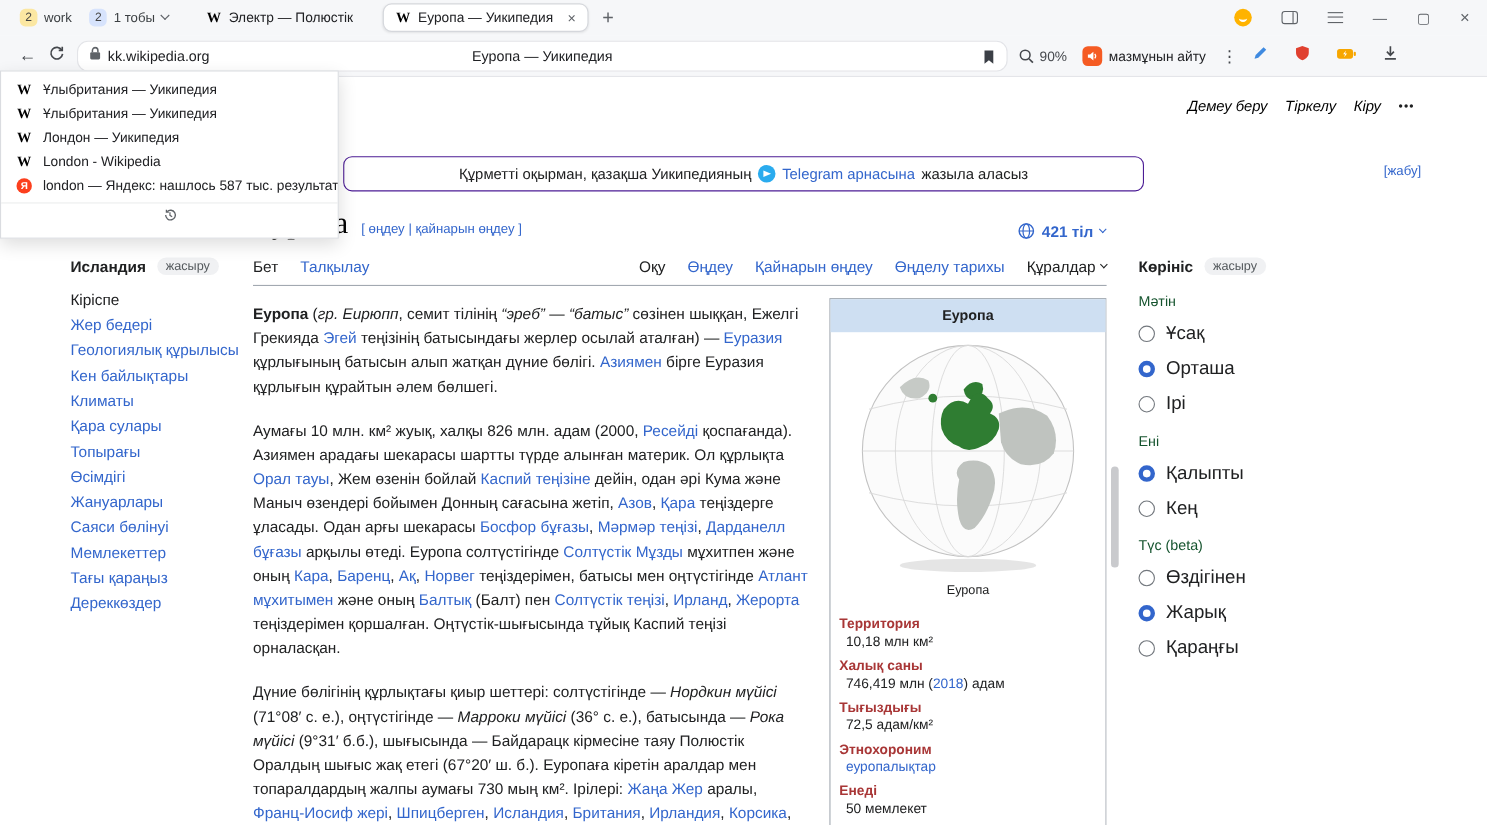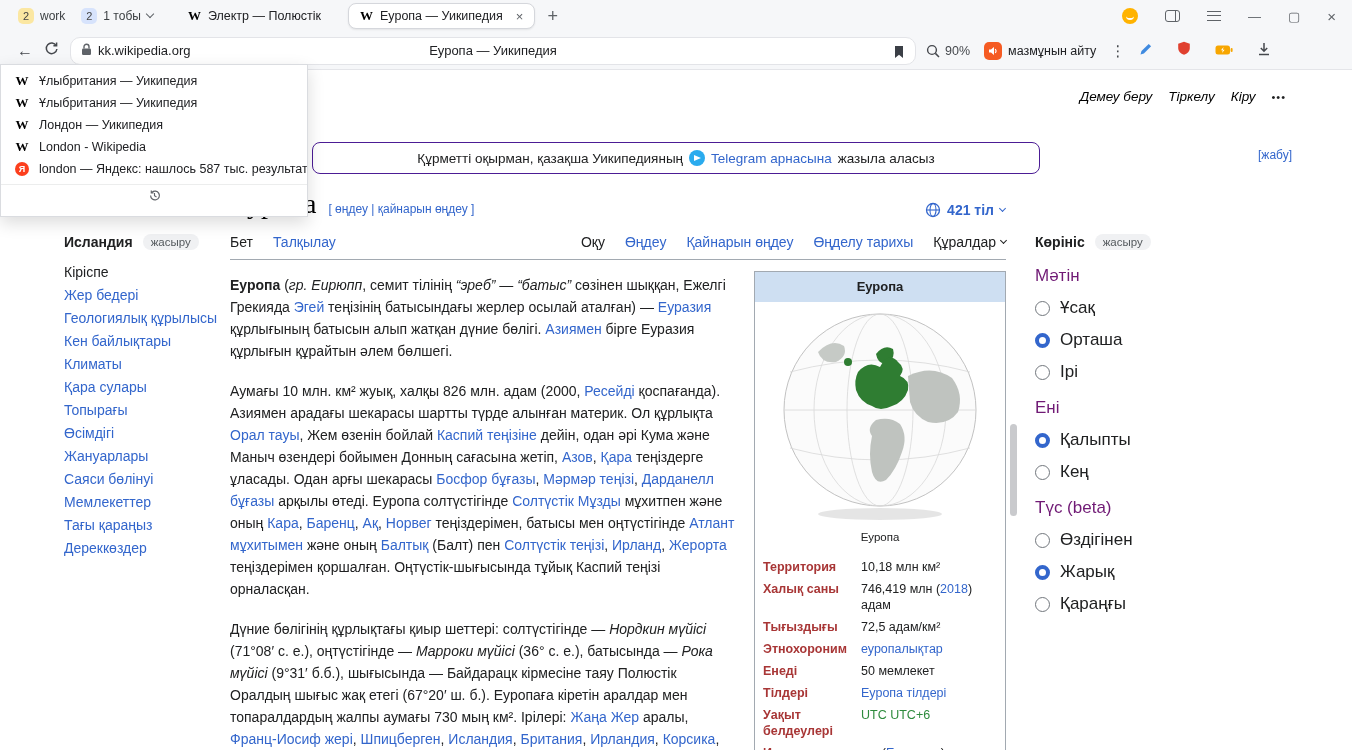--- a/index.html
+++ b/index.html
@@ -75,34 +75,34 @@
   .ptabs a.act { color:#202122; }
 
   .toc { position:absolute; left:64px; top:164px; width:158px; }
   .panel-head { display:flex; align-items:center; gap:10px; margin-bottom:15px; }
   .panel-title { font-weight:bold; font-size:14px; color:#202122; }
   .pill { font-size:11.5px; color:#54595d; background:#f0f1f3; border-radius:9px; padding:2px 8px; text-decoration:none; }
   .toc-item { display:block; color:#3366cc; text-decoration:none; font-size:14px; line-height:14px; margin-bottom:9px; white-space:nowrap; }
   .toc-item.act { color:#202122; }
 
   .appearance { position:absolute; left:1035px; top:164px; width:145px; }
-  .ap-head { color:#701a75; font-size:17px; margin:16px 0 12px; }
+  .ap-head { color:#14532d; font-size:13px; margin:16px 0 12px; }
   .ap-opt { display:flex; align-items:center; gap:10px; margin-bottom:12px; font-size:17px; color:#202122; }
   .radio { width:15px; height:15px; border:1px solid #72777d; border-radius:50%; background:#fff; flex:none; }
   .radio.on { border:4.5px solid #36c; }
 
   .article { position:absolute; left:230px; top:196px; width:776px; height:484px; overflow:hidden; line-height:22px; font-size:14px; }
   .article p { margin:8px 0 18px; }
   .article a.wlink { color:#3366cc; text-decoration:none; }
 
   .infobox { float:right; width:252px; border:1px solid #a2a9b1; background:#fff; margin:5px 0 12px 18px; font-size:12.5px; }
   .ib-title { background:#cedff2; text-align:center; font-weight:bold; padding:4px; font-size:13px; }
   .ib-img { display:flex; justify-content:center; padding:8px 4px 0; }
   .ib-caption { text-align:center; font-size:11.5px; padding:4px 4px 8px; }
-  .ib-row { display:flex; align-items:flex-start; padding:3px 8px; }
+  .ib-row { display:flex; align-items:flex-start; padding:3px 8px;flex-direction:column; }
   .ib-label { width:92px; flex:none; font-weight:bold; color:#a83636; line-height:16px; }
   .ib-value { flex:1; padding-left:6px; line-height:16px; }
   .ib-value a { color:#3366cc; text-decoration:none; }
   .green { color:#2e8b3d; }
 
   .mini-scroll { position:absolute; left:1010px; top:354px; width:7px; height:92px; background:#c9cacd; border-radius:4px; }
 </style>
 </head>
 <body>
 

